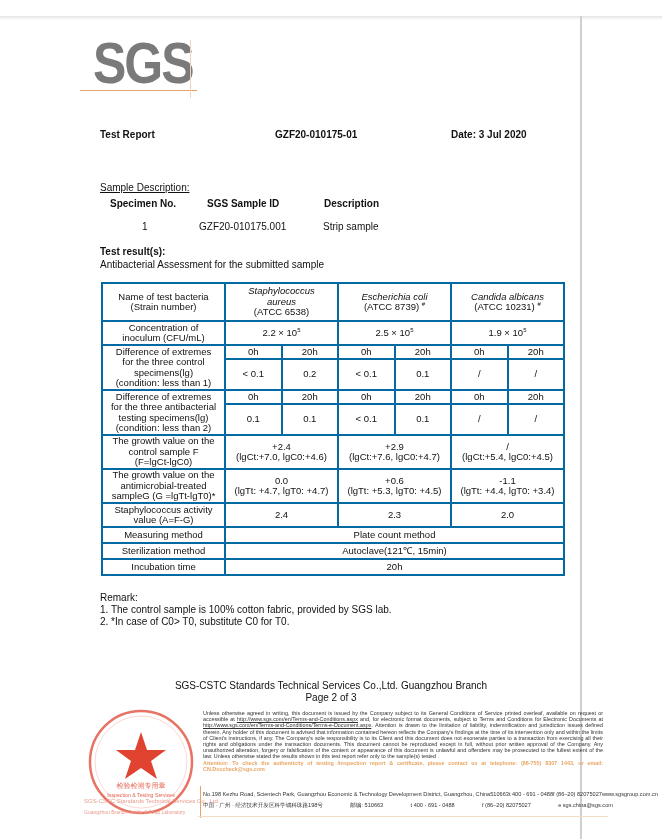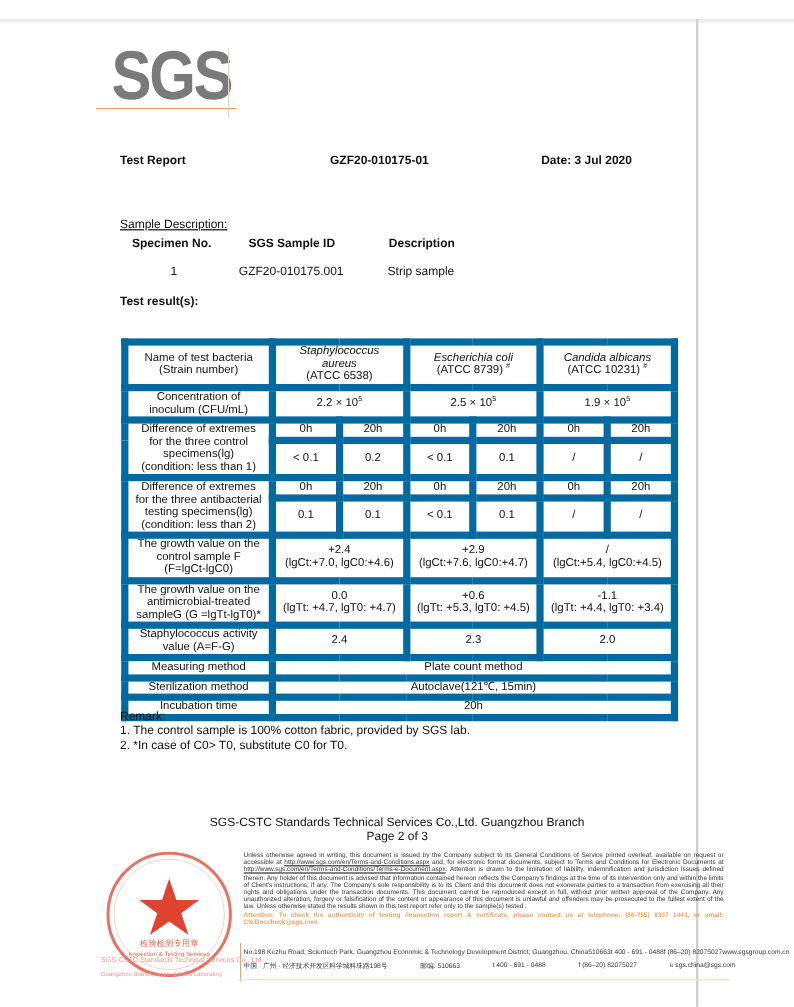--- a/index.html
+++ b/index.html
@@ -20,21 +20,21 @@
   
   .sd-title { position: absolute; left: 100px; top: 166px; font-size: 10px; text-decoration: underline; }
   .sd-head { position: absolute; top: 182px; font-size: 10px; font-weight: bold; }
   .sd-val { position: absolute; top: 205px; font-size: 10px; }
 
   .tr-title { position: absolute; left: 100px; top: 230px; font-size: 10px; font-weight: bold; }
   .tr-line { position: absolute; left: 100px; font-size: 10px; }
 
   
   table.res { position: absolute; left: 101px; top: 266px; width: 464px; border-collapse: collapse; font-size: 9.5px; table-layout: fixed; }
-  table.res td { border: 6px solid #0369a1; text-align: center; vertical-align: middle; padding: 0 2px; line-height: 10.5px; }
+  table.res td { border: 2px solid #0369a1; text-align: center; vertical-align: middle; padding: 0 2px; line-height: 10.5px; }
   table.res td.lbl { width: 123px; }
   .ital { font-style: italic; }
   sup { font-size: 6px; vertical-align: super; line-height: 0; }
 
   
   .rm { position: absolute; left: 100px; font-size: 10px; }
 
   
   .branch { position: absolute; left: 0; width: 662px; text-align: center; font-size: 10px; }
   .legal { position: absolute; left: 203px; top: 694px; width: 400px; font-size: 5.4px; line-height: 6.2px; text-align: justify; color: #333; }
@@ -67,20 +67,21 @@
 
   <div class="sd-title">Sample Description:</div>
   <div class="sd-head" style="left:110px">Specimen No.</div>
   <div class="sd-head" style="left:207px">SGS Sample ID</div>
   <div class="sd-head" style="left:324px">Description</div>
   <div class="sd-val" style="left:142px">1</div>
   <div class="sd-val" style="left:199px">GZF20-010175.001</div>
   <div class="sd-val" style="left:323px">Strip sample</div>
 
   <div class="tr-title">Test result(s):</div>
+  <div class="tr-line" style="top:243px">Antibacterial Assessment for the submitted sample</div>
 
   <table class="res">
     <colgroup>
       <col style="width:123px">
         <col>
         <col>
         <col>
         <col>
         <col>
         <col>

